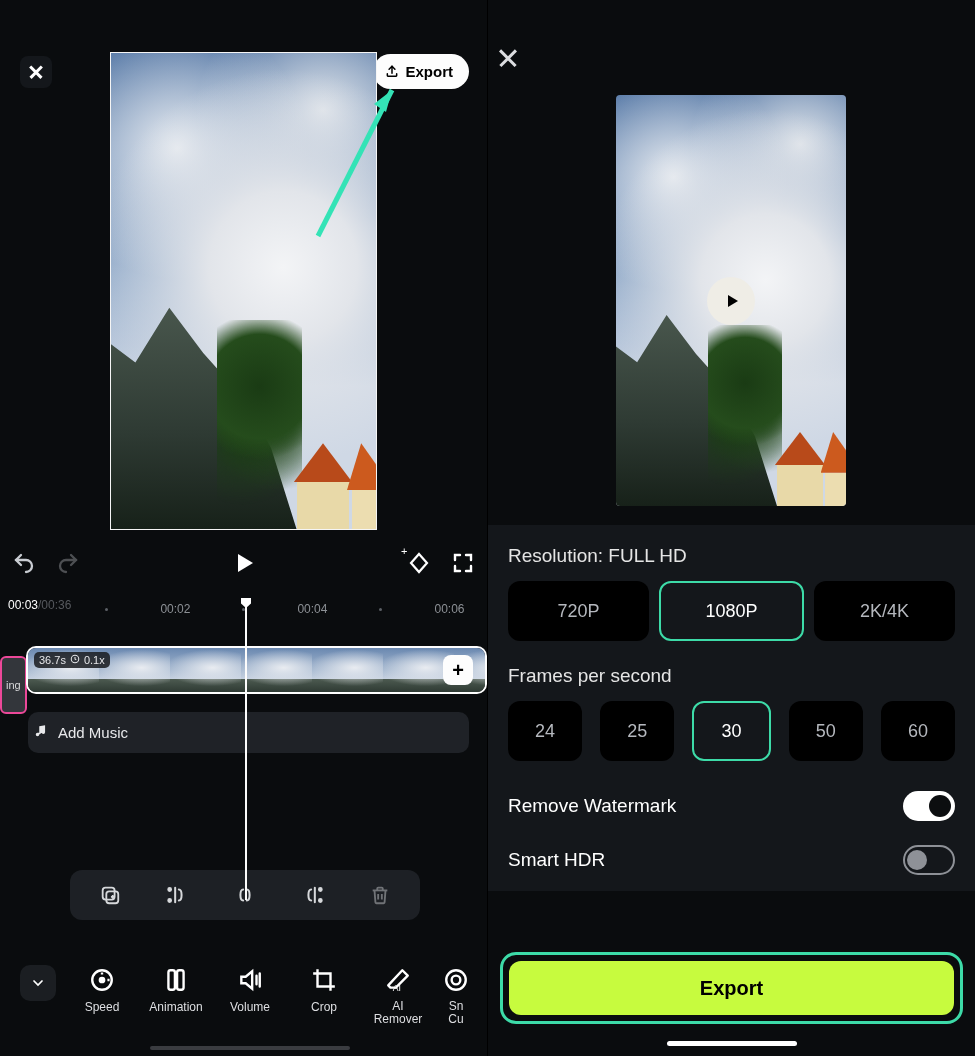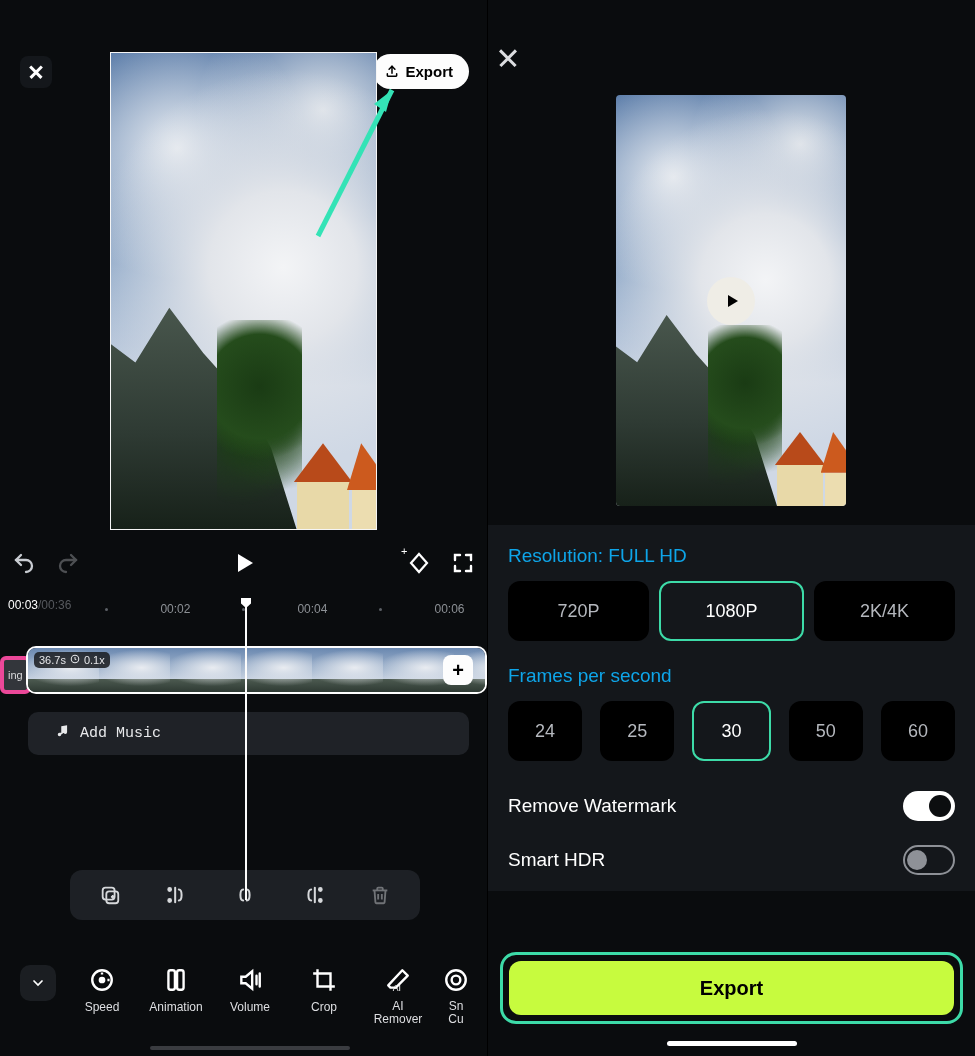--- a/index.html
+++ b/index.html
@@ -138,22 +138,22 @@
   .time-ruler .now { color: #fff; font-weight: 500; }
   .time-ruler .total { color: #56595e; }
   .tick-group { display: flex; align-items: center; gap: 52px; margin-left: 34px; color:#8c9095; font-size:12px;}
   .tick-dot { width:3px; height:3px; border-radius:50%; background:#5c6066; }
 
   .timeline-area {
     position: absolute; top: 636px; left: 0; right: 0;
   }
   .ing-tag {
     position: absolute; top: 20px; left: 0;
-    background:#33363b; border:4px solid #ec4899;
-    border-radius:6px; padding: 9px 4px;
+    background:#33363b; border:2px solid #ec4899;
+    border-radius:6px; padding: 21px 4px;
     font-size: 11px; color:#d8d9db;
   }
   .clip-row {
     position: absolute; top: 10px; left: 26px; right: 0;
     display: flex; align-items: center;
     border: 2px solid #fefefe;
     border-radius: 10px;
     overflow: hidden;
     background:#1a1c1f;
   }
@@ -183,22 +183,22 @@
     background:#fcfcfc; z-index:5;
   }
   .playhead::before {
     content:""; position:absolute; top:-4px; left:50%; transform:translateX(-50%);
     width:10px; height:10px; background:#fff; clip-path: polygon(0 0,100% 0,100% 55%,50% 100%,0 55%);
   }
 
   .add-music {
     position:absolute; top:76px; left:28px; right:18px;
     background:#1f2227; border-radius:10px;
-    padding: 12px 28px; display:flex; align-items:center; gap:10px;
-    font-size:15px; color:#e8e9eb; cursor:pointer; font-weight:500;font-family:Liberation Mono, monospace;
+    padding: 12px 6px; display:flex; align-items:center; gap:10px;
+    font-size:15px; color:#e8e9eb; cursor:pointer; font-weight:500;
   }
   .note-i svg { width:14px; height:14px; }
 
   .edit-actions {
     position:absolute; top:870px; left:70px; width:350px;
     background:#1d2025; border-radius:12px;
     display:flex; align-items:center; justify-content:space-around;
     padding: 14px 10px; gap: 8px;
   }
   .ea-ico { width:26px; height:22px; display:flex; align-items:center; justify-content:center; color:#d6d8db; cursor:pointer;}
@@ -249,21 +249,21 @@
     background:#efede6; display:flex; align-items:center; justify-content:center;
     cursor:pointer;
   }
   .preview .play-circle svg { width:16px; height:18px; margin-left:2px;}
 
   .settings {
     position:absolute; top:525px; left:0; right:0;
     background:#14171b;
     padding: 20px 20px 0 20px;
   }
-  .set-title { font-size:19px; font-weight:500; color:#0ea5e9; margin-bottom:14px; }
+  .set-title { font-size:19px; font-weight:500; color:#e5e5e5; margin-bottom:14px; }
   .opt-row { display:flex; gap:10px; margin-bottom:24px; }
   .opt-btn {
     flex:1; height:60px; border-radius:12px;
     background:#000000; color:#b5b8be;
     display:flex; align-items:center; justify-content:center;
     font-size:18px; font-weight:500; cursor:pointer;
   }
   .opt-btn.selected {
     background:#14171b;
     border:2px solid #3ddba8;

